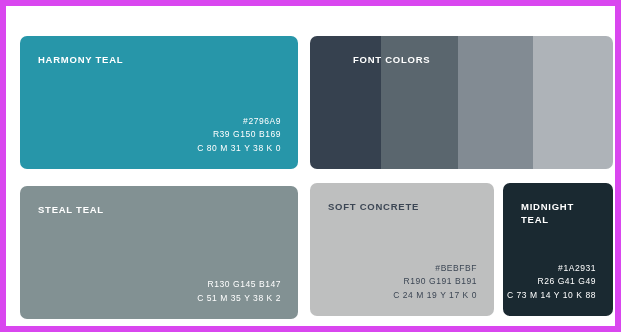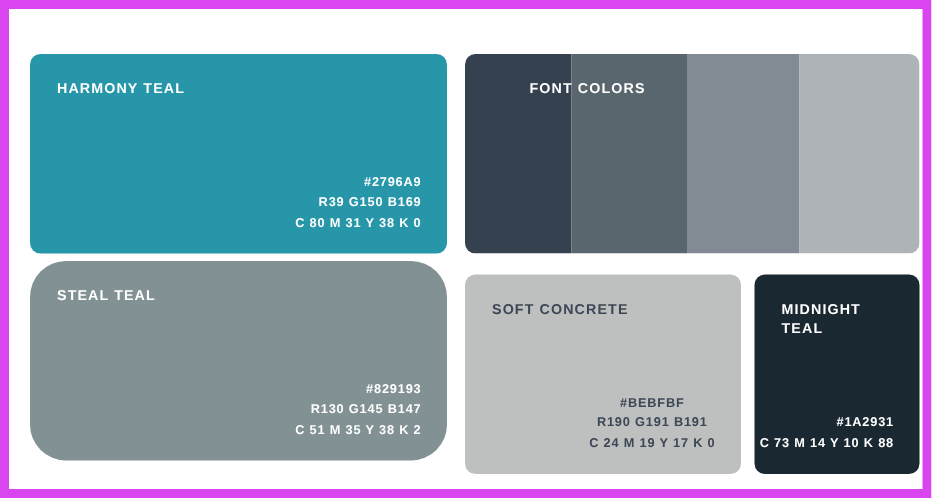--- a/index.html
+++ b/index.html
@@ -42,41 +42,41 @@
     margin: 0;
     white-space: pre-line;
   }
 
   .card-values {
     position: absolute;
     right: 17px;
     bottom: 14px;
     text-align: right;
     font-size: 8.5px;
-    font-weight: bold;
+    font-weight: normal;
     letter-spacing: 0.55px;
     line-height: 13.5px;
   }
   .card-values .val-line {
     display: block;
     white-space: nowrap;
   }
 
   
   #card-harmony-teal {
     left: 14px;  top: 30px;
     width: 278px; height: 133px;
   }
   #card-font-colors {
     left: 304px; top: 30px;
     width: 303px; height: 133px;
   }
   #card-steal-teal {
-    left: 14px;  top: 168px;
-    width: 278px; height: 133px; border-radius: 24px;
+    left: 14px;  top: 180px;
+    width: 278px; height: 133px;
   }
   #card-soft-concrete {
     left: 304px; top: 177px;
     width: 184px; height: 133px;
   }
   #card-midnight-teal {
     left: 497px; top: 177px;
     width: 110px; height: 133px;
   }
 
@@ -114,37 +114,37 @@
       <div class="swatch-band band-2" style="background:#5a666e;"></div>
       <div class="swatch-band band-3" style="background:#828b93;"></div>
       <div class="swatch-band band-4" style="background:#aeb3b8;"></div>
     </div>
     <div class="card-title" style="color:#ffffff;">FONT COLORS</div>
   </div>
 
   <div class="card" id="card-steal-teal" style="background:#829193;">
     <div class="card-title" style="color:#ffffff;">STEAL TEAL</div>
     <div class="card-values" style="color:#ffffff;">
-      <span class="val-line">#829193</span>
       <span class="val-line">R130  G145  B147</span>
       <span class="val-line">C 51  M 35  Y 38  K 2</span>
     </div>
   </div>
 
   <div class="card" id="card-soft-concrete" style="background:#BEBFBF;">
     <div class="card-title" style="color:#3c4654;text-align:right;">SOFT CONCRETE</div>
-    <div class="card-values" style="color:#3c4654;text-align:center;">
+    <div class="card-values" style="color:#3c4654;">
       <span class="val-line">#BEBFBF</span>
       <span class="val-line">R190  G191  B191</span>
       <span class="val-line">C 24  M 19  Y 17  K 0</span>
     </div>
   </div>
 
   <div class="card" id="card-midnight-teal" style="background:#1A2931;">
     <div class="card-title" style="color:#ffffff;">MIDNIGHT
 TEAL</div>
     <div class="card-values" style="color:#ffffff;">
       <span class="val-line">#1A2931</span>
+      <span class="val-line">R26  G41  G49</span>
       <span class="val-line">C 73  M 14  Y 10  K 88</span>
     </div>
   </div>
 
 </div>
 
 </body></html>

